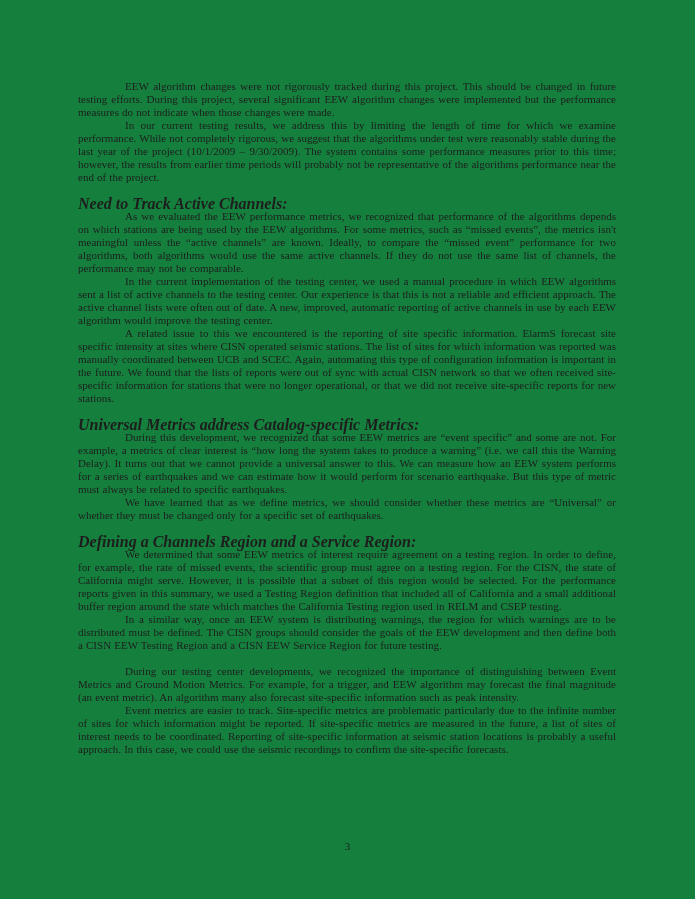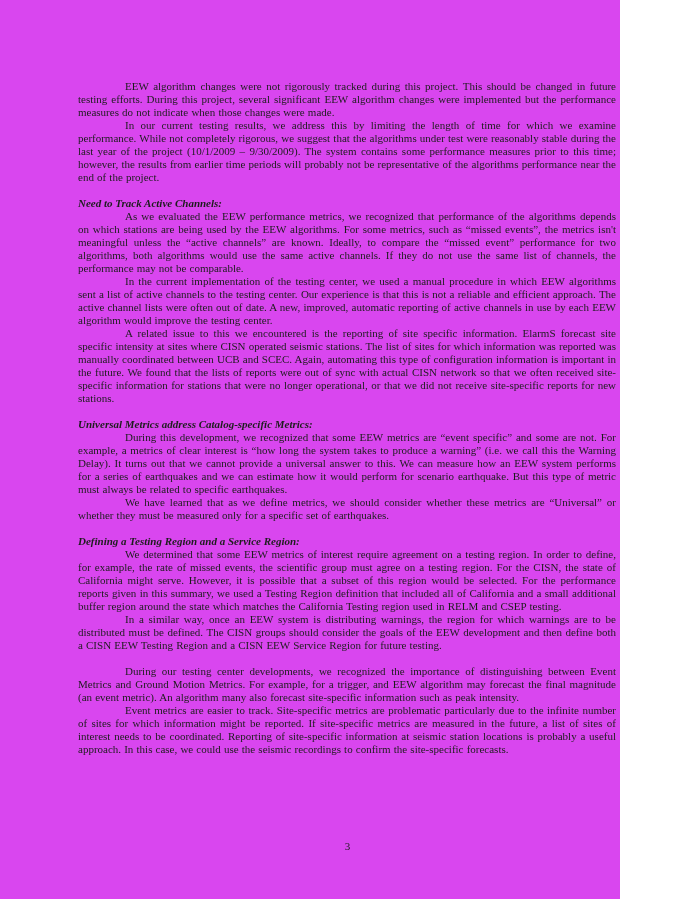--- a/index.html
+++ b/index.html
@@ -4,37 +4,37 @@
 <style>
   * { margin: 0; padding: 0; box-sizing: border-box; }
   html, body {
     width: 695px;
     height: 899px;
     background: #ffffff;
     overflow: hidden;
   }
   .page {
     position: relative;
-    width: 620px;
+    width: 695px;
     height: 899px;
-    background: #d946ef;
+    background: #15803d;
     font-family: "Liberation Serif", serif;
     color: #1d1d1d;
   }
   .content {
     position: absolute;
     left: 78px;
     top: 80px;
     width: 538px;
   }
   .section + .section {
     margin-top: 13px;
   }
   .heading {
-    font-size: 11px;
+    font-size: 16px;
     line-height: 13px;
     font-weight: bold;
     font-style: italic;
     text-align: left;
   }
   .par {
     font-size: 11px;
     line-height: 13px;
     text-align: justify;
     text-indent: 47px;
@@ -65,25 +65,25 @@
     <section class="section">
       <h2 class="heading">Need to Track Active Channels:</h2>
       <p class="par">As we evaluated the EEW performance metrics, we recognized that performance of the algorithms depends on which stations are being used by the EEW algorithms. For some metrics, such as “missed events”, the metrics isn't meaningful unless the “active channels” are known. Ideally, to compare the “missed event” performance for two algorithms, both algorithms would use the same active channels. If they do not use the same list of channels, the performance may not be comparable.</p>
       <p class="par">In the current implementation of the testing center, we used a manual procedure in which EEW algorithms sent a list of active channels to the testing center. Our experience is that this is not a reliable and efficient approach. The active channel lists were often out of date. A new, improved, automatic reporting of active channels in use by each EEW algorithm would improve the testing center.</p>
       <p class="par">A related issue to this we encountered is the reporting of site specific information. ElarmS forecast site specific intensity at sites where CISN operated seismic stations. The list of sites for which information was reported was manually coordinated between UCB and SCEC. Again, automating this type of configuration information is important in the future. We found that the lists of reports were out of sync with actual CISN network so that we often received site-specific information for stations that were no longer operational,  or that we did not receive site-specific reports for new stations.</p>
     </section>
 
     <section class="section">
       <h2 class="heading">Universal Metrics address Catalog-specific Metrics:</h2>
       <p class="par">During this development, we recognized that some EEW metrics are “event specific” and some are not. For example, a metrics of clear interest is “how long the system takes to produce a warning” (i.e. we call this the Warning Delay). It turns out that we cannot provide a universal answer to this. We can measure how an EEW system performs for a series of earthquakes and we can estimate how it would perform for scenario earthquake. But this type of metric must always be related to specific earthquakes.</p>
-      <p class="par">We have learned that as we define metrics, we should consider whether these metrics are “Universal” or whether they must be measured only for a specific set of earthquakes.</p>
+      <p class="par">We have learned that as we define metrics, we should consider whether these metrics are “Universal” or whether they must be changed only for a specific set of earthquakes.</p>
     </section>
 
     <section class="section">
-      <h2 class="heading">Defining a Testing Region and a Service Region:</h2>
+      <h2 class="heading">Defining a Channels Region and a Service Region:</h2>
       <p class="par">We determined that some EEW metrics of interest require agreement on a testing region. In order to define, for example, the rate of missed events, the scientific group must agree on a testing region. For the CISN, the state of California might serve. However, it is possible that a subset of this region would be selected. For the performance reports given in this summary, we used a Testing Region definition that included all of California and a small additional buffer region around the state which matches the California Testing region used in RELM and CSEP testing.</p>
       <p class="par">In a similar way, once an EEW system is distributing warnings, the region for which warnings are to be distributed must be defined. The CISN groups should consider the goals of the EEW development and then define both a CISN EEW Testing Region and a CISN EEW Service Region for future testing.</p>
     </section>
 
     <section class="section">
       <p class="par">During our testing center developments, we recognized the importance of distinguishing between Event Metrics and Ground Motion Metrics. For example, for a trigger, and EEW algorithm may forecast the final magnitude (an event metric). An algorithm many also forecast site-specific information such as peak intensity.</p>
       <p class="par">Event metrics are easier to track. Site-specific metrics are problematic particularly due to the infinite number of sites for which information might be reported. If site-specific metrics are measured in the future, a list of sites of interest needs to be coordinated. Reporting of site-specific information at seismic station locations is probably a useful approach. In this case, we could use the seismic recordings to confirm the site-specific forecasts.</p>
     </section>
 
   </div>

